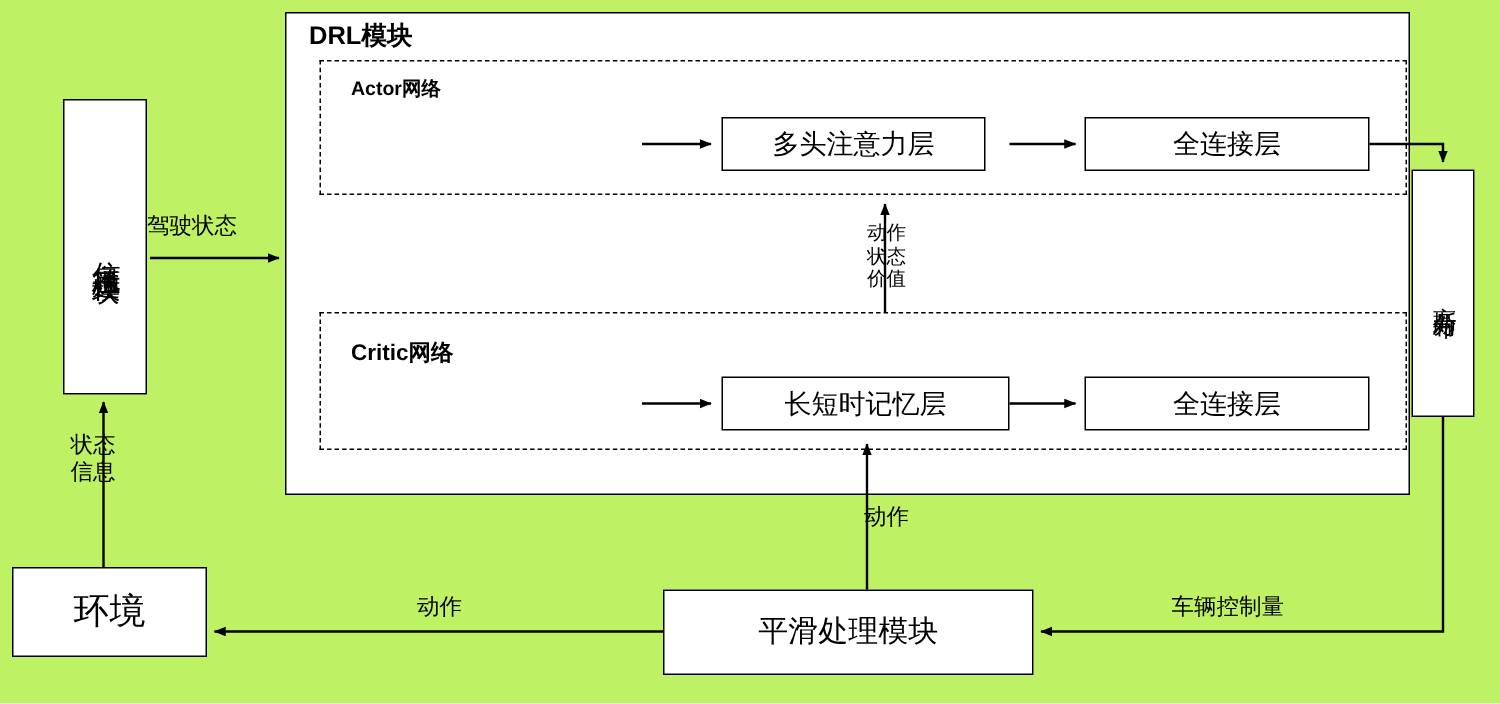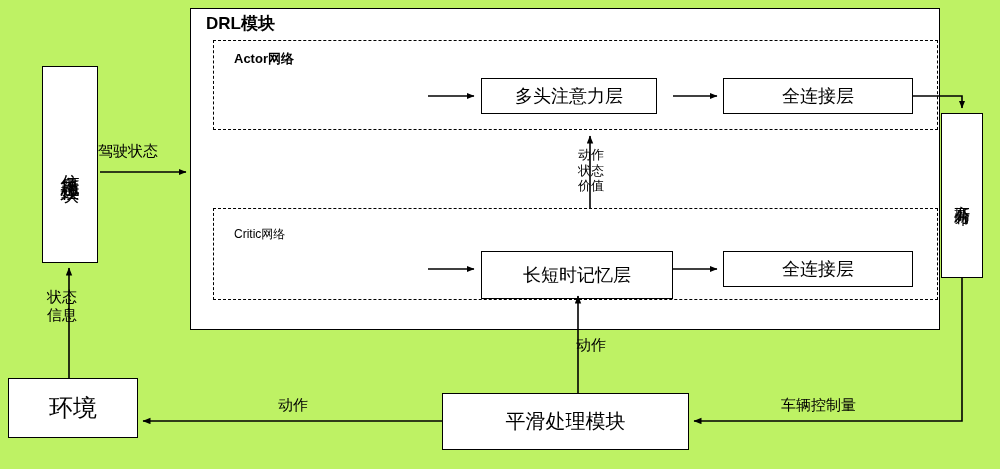--- a/index.html
+++ b/index.html
@@ -63,23 +63,23 @@
   <div class="box" style="left:190px; top:8px; width:750px; height:322px; justify-content:flex-start; align-items:flex-start;"></div>
   <div class="label" style="left:206px; top:14px; font-size:17px; font-weight:bold;">DRL模块</div>
 
   <div class="dashdot" style="left:213px; top:40px; width:725px; height:90px;"></div>
   <div class="label" style="left:234px; top:51px; font-size:13px; font-weight:bold;">Actor网络</div>
 
   <div class="box" style="left:481px; top:78px; width:176px; height:36px; font-size:18px;">多头注意力层</div>
   <div class="box" style="left:723px; top:78px; width:190px; height:36px; font-size:18px;">全连接层</div>
 
   <div class="dashdot" style="left:213px; top:208px; width:725px; height:92px;"></div>
-  <div class="label" style="left:234px; top:227px; font-size:12px; font-weight:normal;">Critic网络</div>
+  <div class="label" style="left:234px; top:227px; font-size:15px; font-weight:bold;">Critic网络</div>
 
-  <div class="box" style="left:481px; top:251px; width:192px; height:48px; font-size:18px;">长短时记忆层</div>
+  <div class="box" style="left:481px; top:251px; width:192px; height:36px; font-size:18px;">长短时记忆层</div>
   <div class="box" style="left:723px; top:251px; width:190px; height:36px; font-size:18px;">全连接层</div>
 
   <div class="box" style="left:42px; top:66px; width:56px; height:197px;">
     <span class="vtext" style="font-size:19px;">信息筛选模块</span>
   </div>
 
   <div class="box" style="left:941px; top:113px; width:42px; height:165px;">
     <span class="vtext" style="font-size:16px;">高斯分布</span>
   </div>
 

